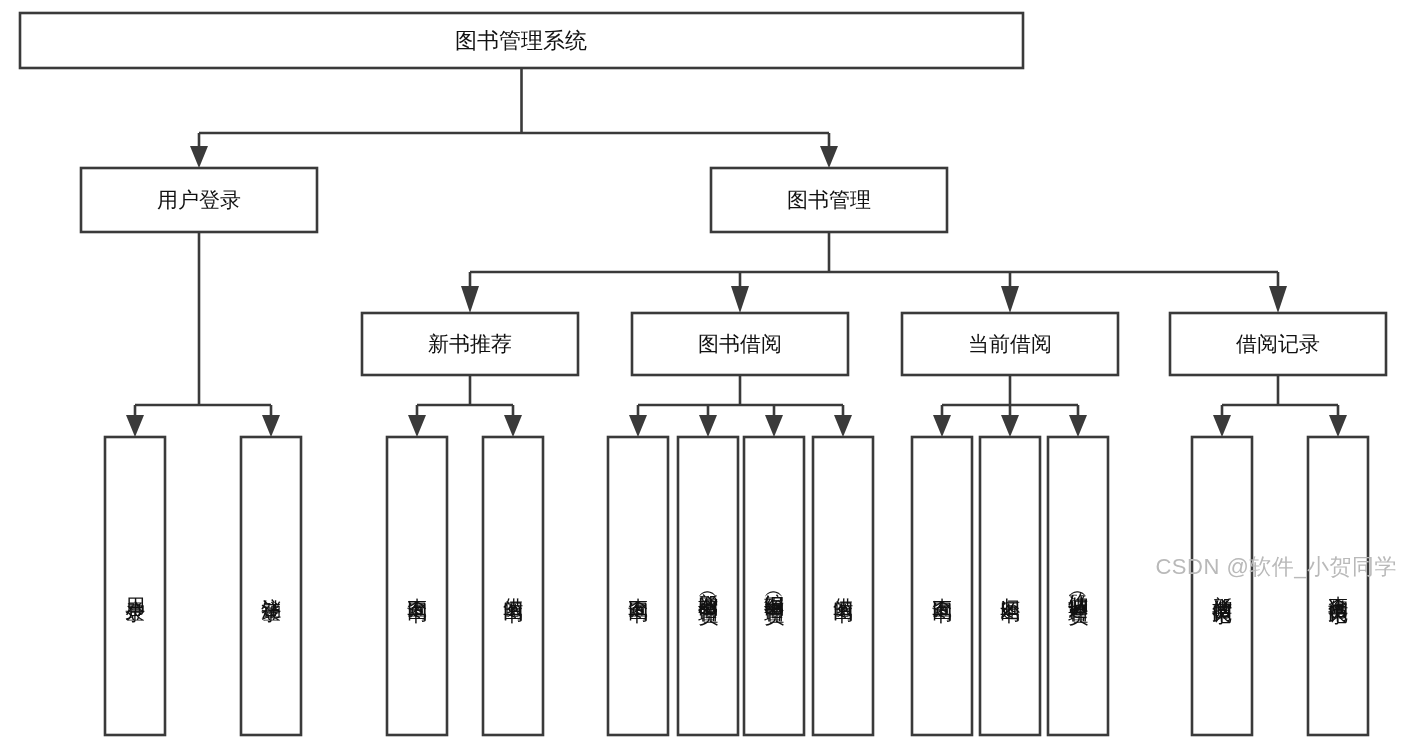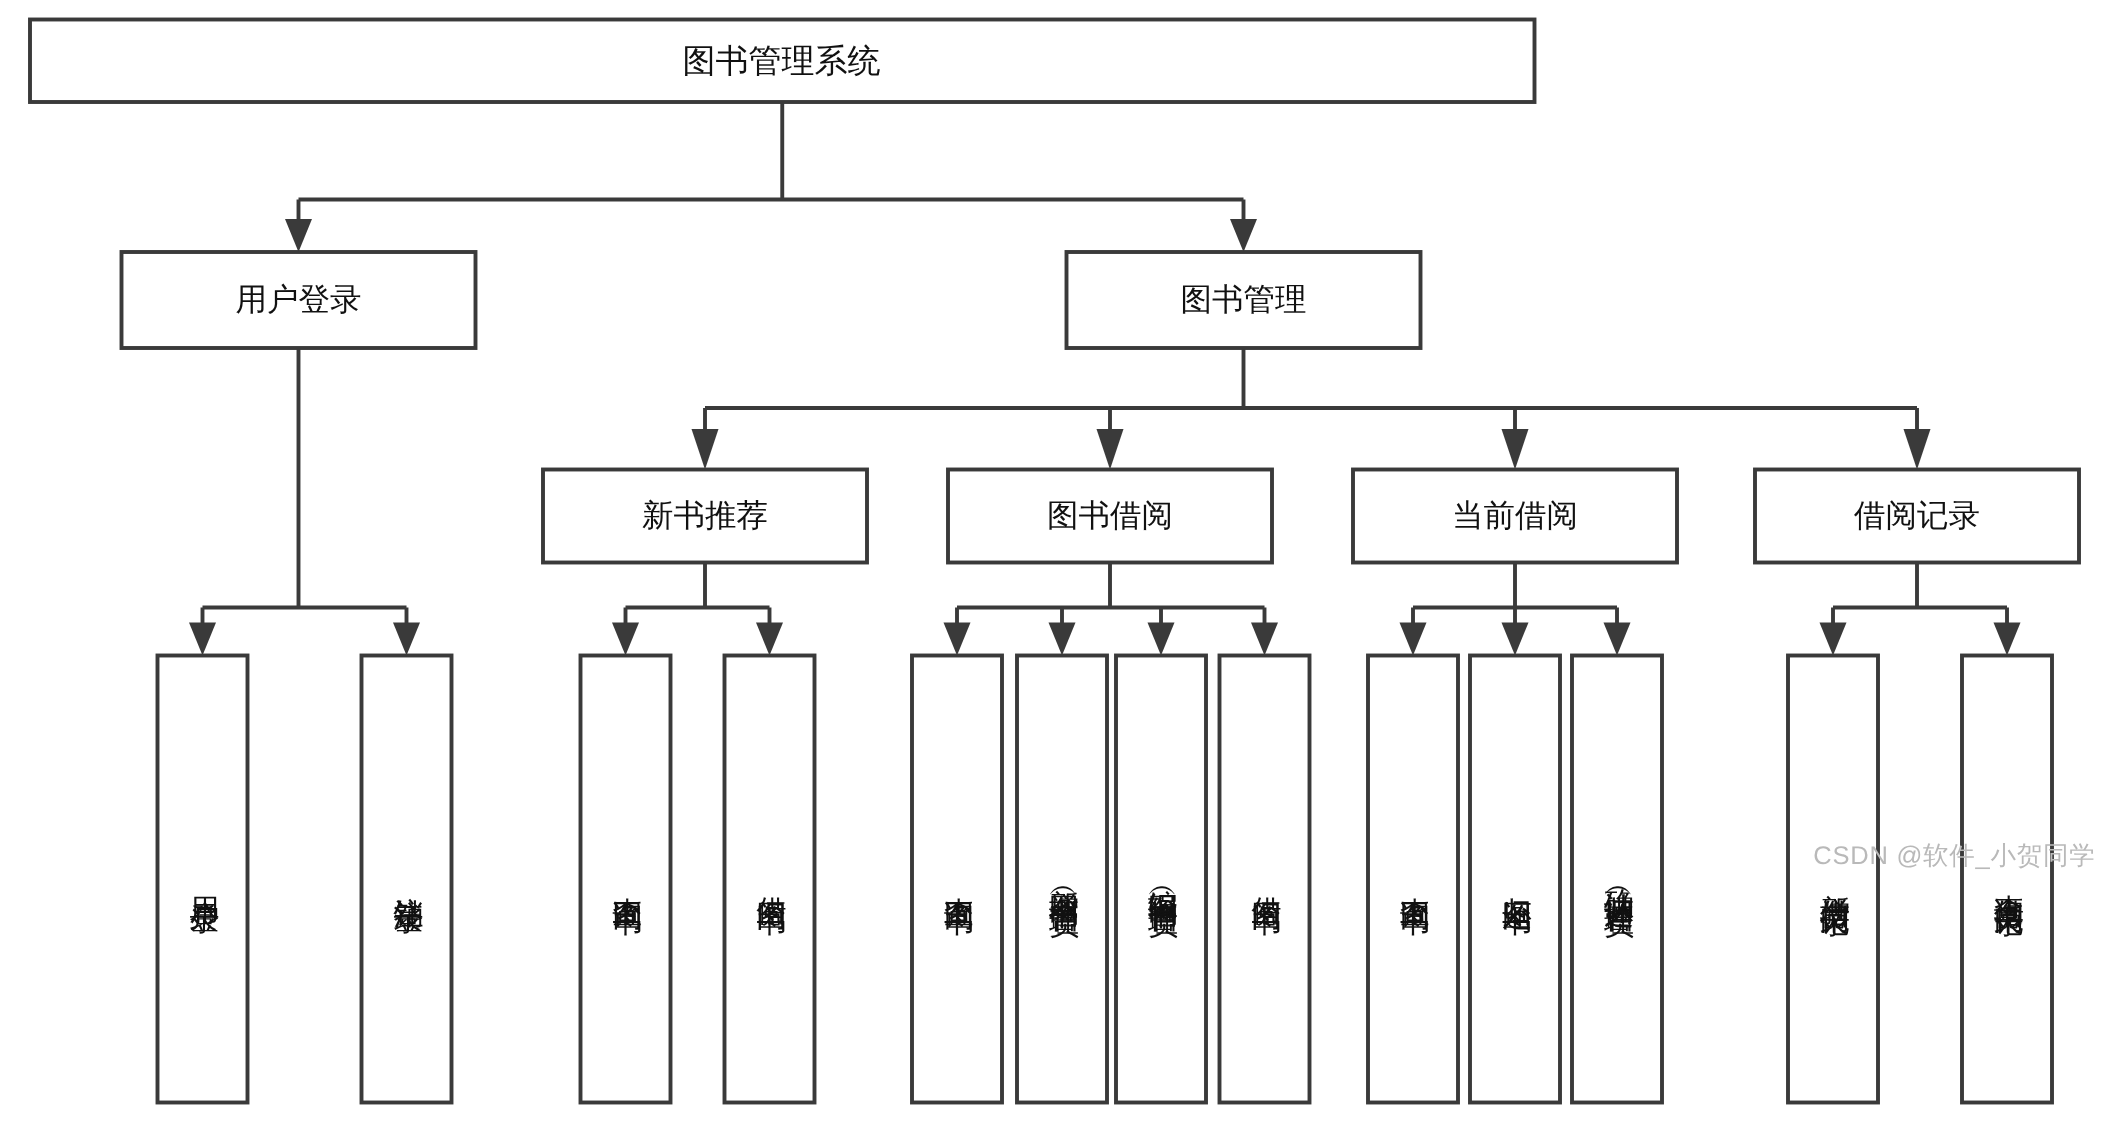--- a/index.html
+++ b/index.html
@@ -70,21 +70,21 @@
     line-height: 1.08;
     color: #111111;
     letter-spacing: 2px;
     white-space: nowrap;
   }
   .watermark {
     position: absolute;
     right: 8px;
     bottom: 6px;
     font-family: "Liberation Sans", "DejaVu Sans", sans-serif;
-    font-size: 17px;
+    font-size: 22px;
     color: #b9b9b9;
     letter-spacing: 0.5px;
     user-select: none;
   }
 </style>
 </head>
 <body>
 
 <div id="diagram-root">
 

